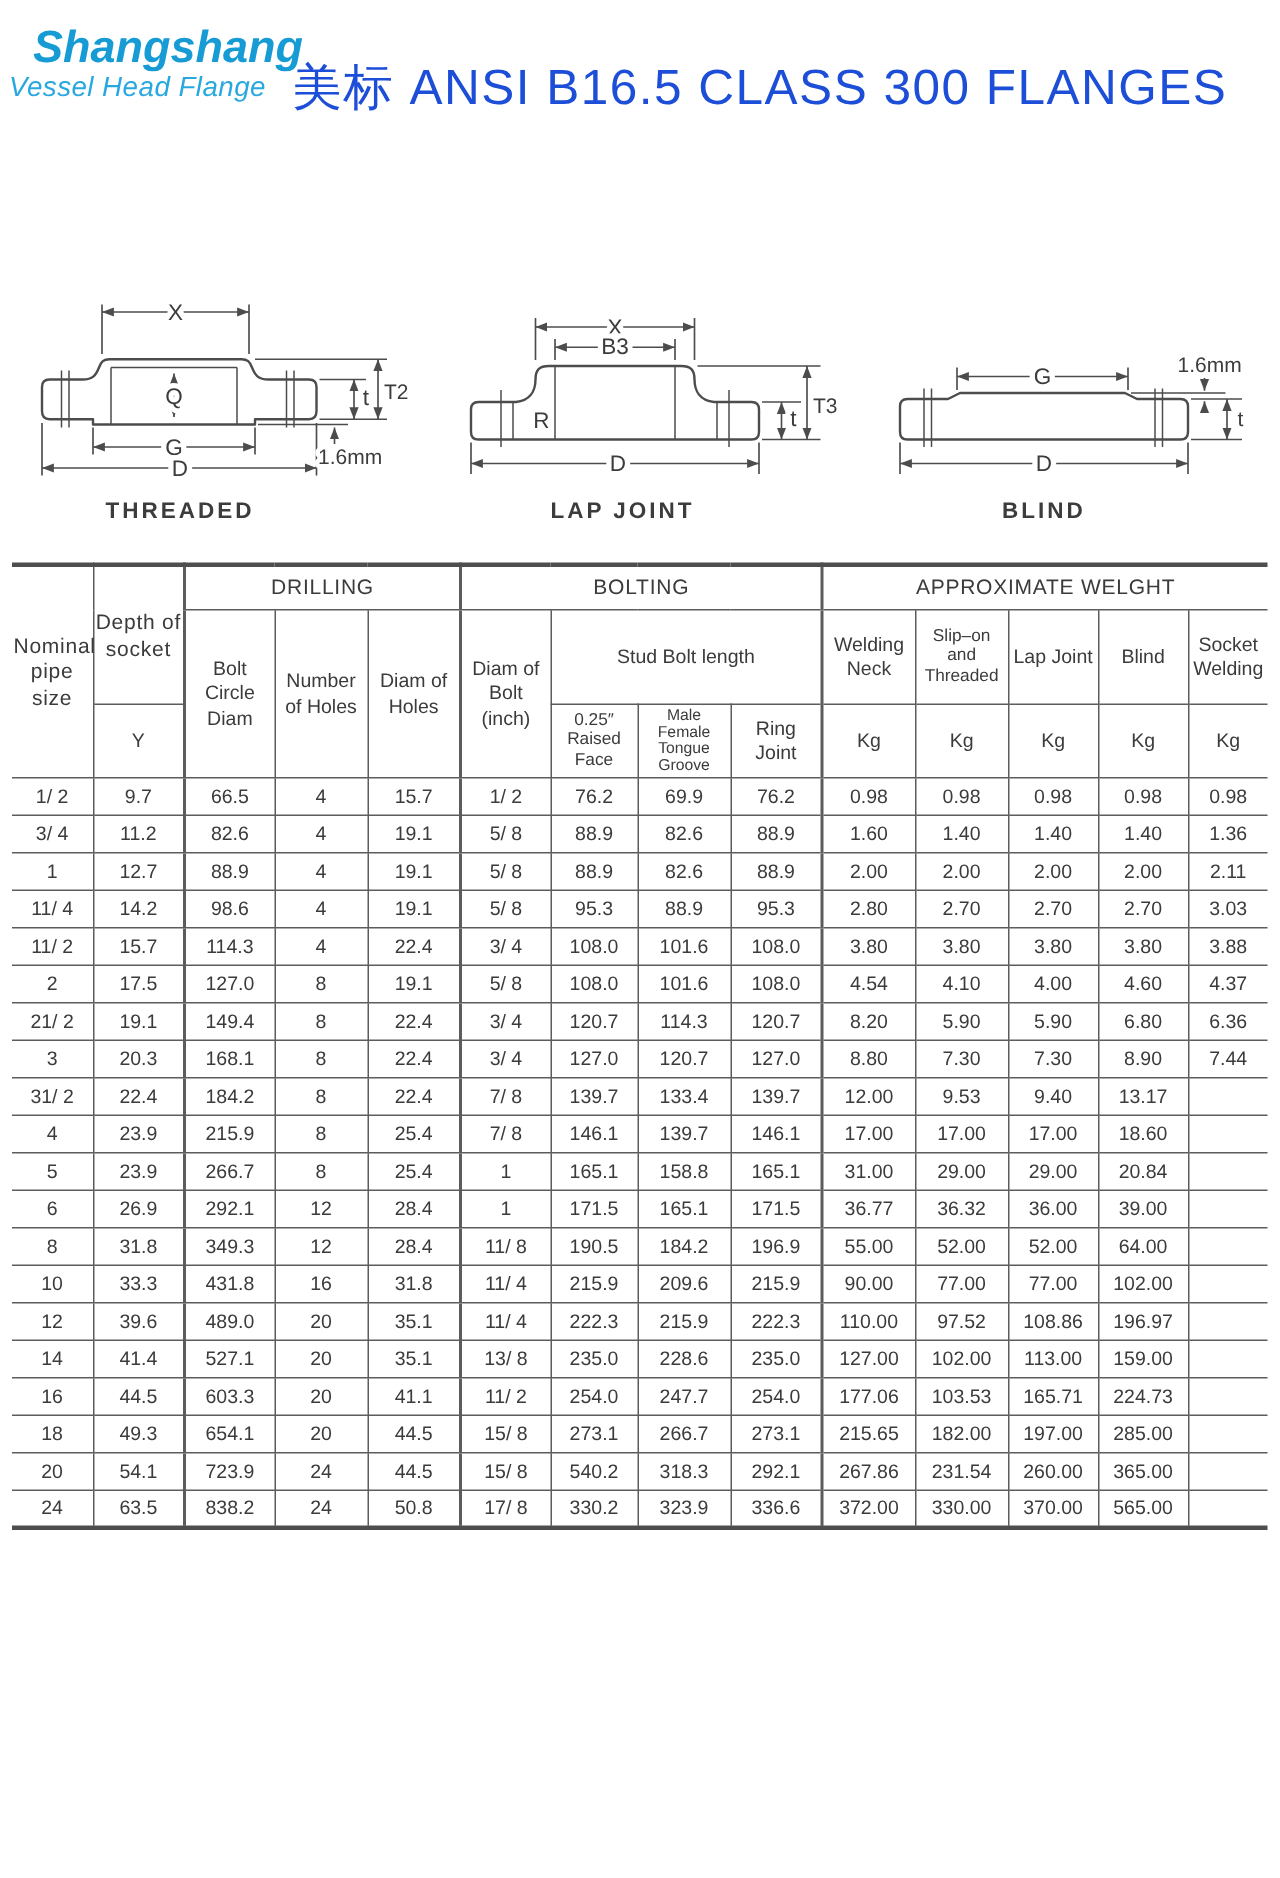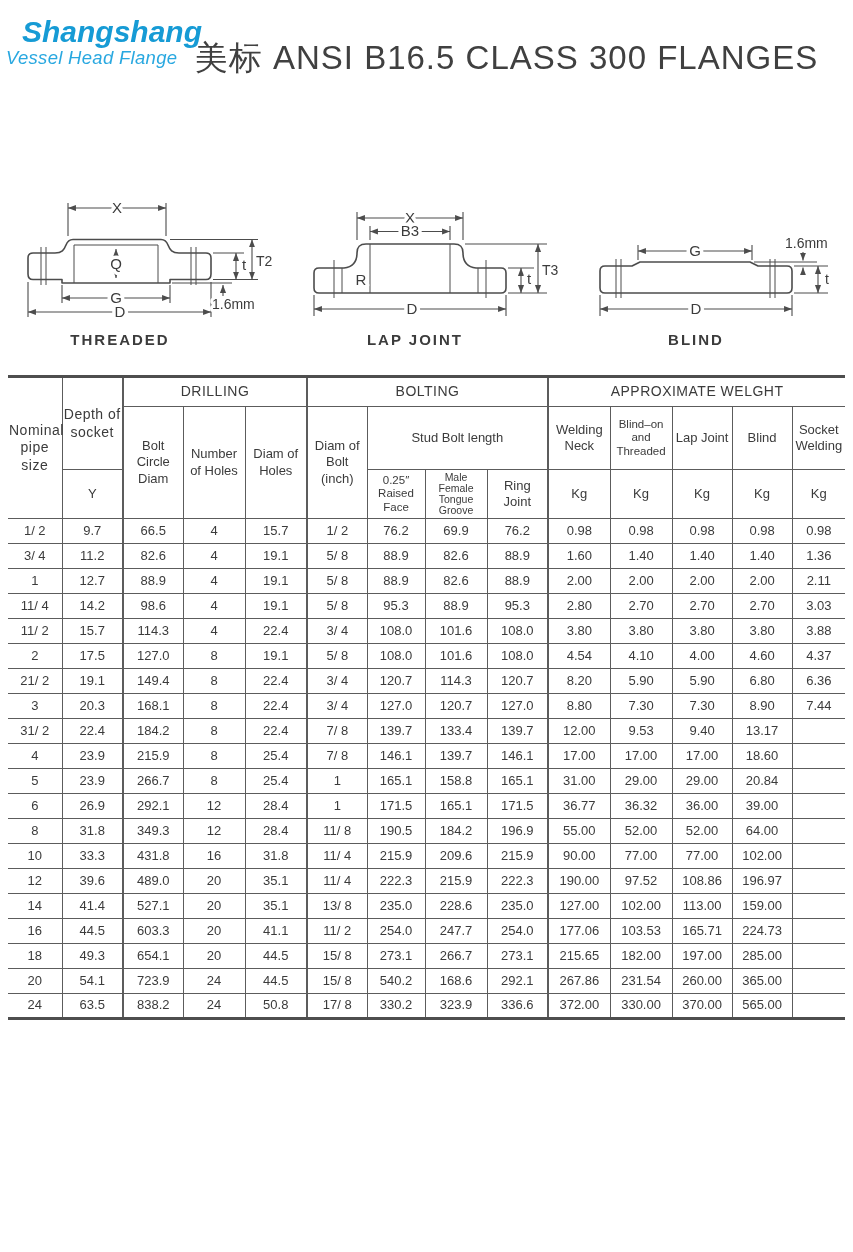--- a/index.html
+++ b/index.html
@@ -4,21 +4,21 @@
 <style>
   html,body{margin:0;padding:0;background:#ffffff;}
   .page{position:relative;width:853px;height:1252px;background:#ffffff;overflow:hidden;
         font-family:"Liberation Sans",sans-serif;color:#3b3b3b;}
 
   
   .logo{position:absolute;left:6px;top:17px;line-height:1;}
   .logo-main{font-size:30px;font-weight:bold;font-style:italic;color:#169bd5;margin-left:16px;letter-spacing:0px;}
   .logo-sub{font-size:18.5px;color:#29a8e0;margin-top:2px;letter-spacing:0.3px;font-style:italic;}
   .title{position:absolute;left:160px;top:36px;width:693px;text-align:center;
-         font-size:33px;color:#404040;letter-spacing:1px;white-space:nowrap;}
+         font-size:33px;color:#1d4ed8;letter-spacing:1px;white-space:nowrap;}
 
   
   .diagram{position:absolute;top:182px;}
   #diag-threaded{left:0px;} #diag-lapjoint{left:290px;} #diag-blind{left:570px;}
   svg text{font-family:"Liberation Sans",sans-serif;font-size:15px;fill:#3c3c3c;}
   .dlab{paint-order:stroke fill;stroke:#ffffff;stroke-width:7px;stroke-linejoin:round;text-anchor:middle;}
   .dstart{paint-order:stroke fill;stroke:#ffffff;stroke-width:6px;stroke-linejoin:round;text-anchor:start;font-size:14px;}
   .dcap{font-weight:bold;letter-spacing:2px;text-anchor:middle;font-size:15px;}
   .prof{stroke:#4c4c4c;stroke-width:1.6;fill:none;stroke-linejoin:round;}
   .thin{stroke:#4c4c4c;stroke-width:1;fill:none;}
@@ -159,21 +159,21 @@
         <th colspan="4" class="gsep">BOLTING</th>
         <th colspan="5" class="gsep col-last">APPROXIMATE WELGHT</th>
       </tr>
       <tr class="hr2">
         <th rowspan="2" class="gsep">Bolt Circle Diam</th>
         <th rowspan="2">Number of Holes</th>
         <th rowspan="2">Diam of Holes</th>
         <th rowspan="2" class="gsep">Diam of Bolt (inch)</th>
         <th colspan="3">Stud Bolt length</th>
         <th class="gsep">Welding Neck</th>
-        <th class="small1">Blind–on and Threaded</th>
+        <th class="small1">Slip–on and Threaded</th>
         <th>Lap Joint</th>
         <th>Blind</th>
         <th class="col-last">Socket Welding</th>
       </tr>
       <tr class="hr3">
         <th>Y</th>
         <th class="small1">0.25″ Raised Face</th>
         <th class="small2">Male Female Tongue Groove</th>
         <th>Ring Joint</th>
         <th class="gsep">Kg</th>
@@ -411,21 +411,21 @@
         <tr>
       <td>12</td>
       <td>39.6</td>
       <td class="gsep">489.0</td>
       <td>20</td>
       <td>35.1</td>
       <td class="gsep">11/ 4</td>
       <td>222.3</td>
       <td>215.9</td>
       <td>222.3</td>
-      <td class="gsep">190.00</td>
+      <td class="gsep">110.00</td>
       <td>97.52</td>
       <td>108.86</td>
       <td>196.97</td>
       <td class="col-last"></td>
     </tr>
         <tr>
       <td>14</td>
       <td>41.4</td>
       <td class="gsep">527.1</td>
       <td>20</td>
@@ -473,21 +473,21 @@
       <td class="col-last"></td>
     </tr>
         <tr>
       <td>20</td>
       <td>54.1</td>
       <td class="gsep">723.9</td>
       <td>24</td>
       <td>44.5</td>
       <td class="gsep">15/ 8</td>
       <td>540.2</td>
-      <td>168.6</td>
+      <td>318.3</td>
       <td>292.1</td>
       <td class="gsep">267.86</td>
       <td>231.54</td>
       <td>260.00</td>
       <td>365.00</td>
       <td class="col-last"></td>
     </tr>
         <tr>
       <td>24</td>
       <td>63.5</td>

